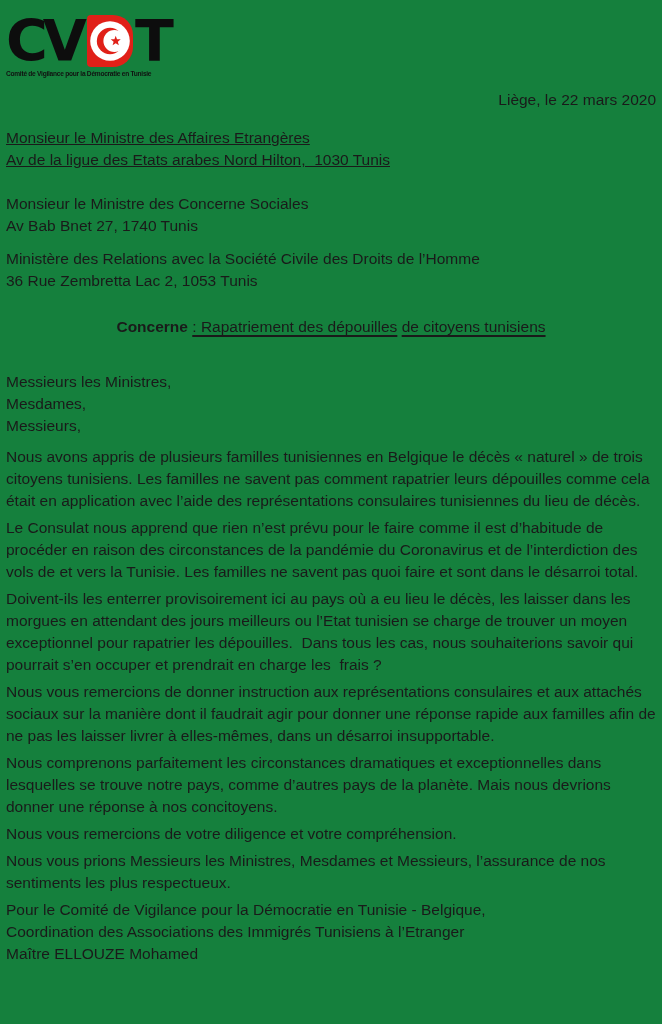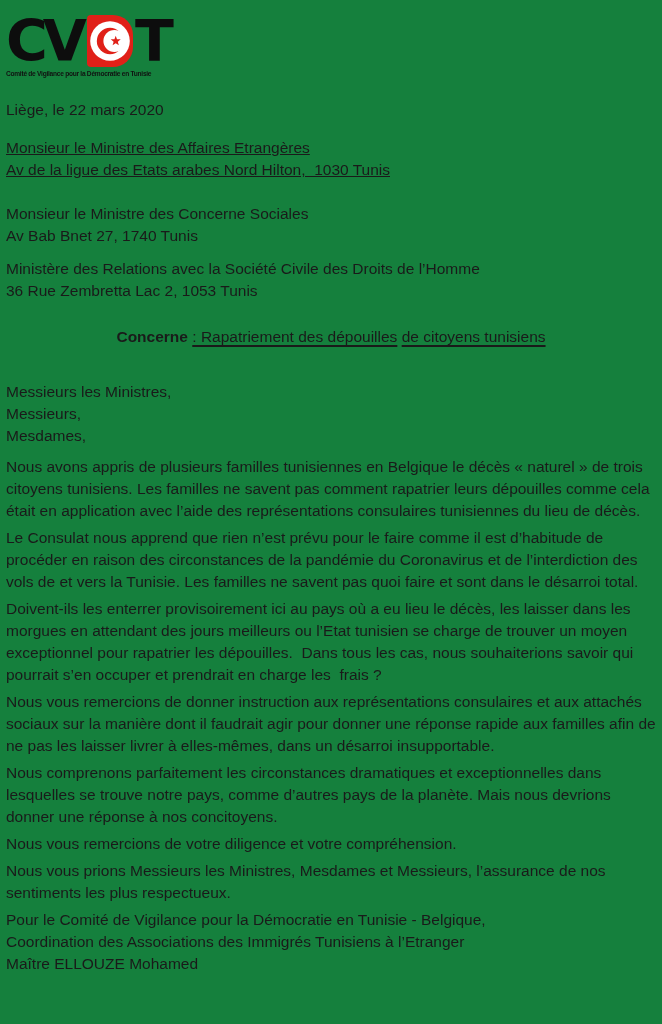--- a/index.html
+++ b/index.html
@@ -30,21 +30,21 @@
     display: flex; align-items: center; justify-content: center;
   }
   .logo-d svg { width: 44px; height: 44px; display: block; }
   .logo-tagline {
     font-size: 7.5px; line-height: 10px; font-weight: bold;
     letter-spacing: -0.3px; color: #111111; white-space: nowrap;
     transform: scaleX(0.88); transform-origin: left center;
     margin-top: 2px;
   }
   
-  .date-line { margin-top: 20px; }
+  .date-line { margin-top: 10px; text-align: right; }
   .recipient div { white-space: pre-wrap; }
   .recipient-1 { margin-top: 16px; text-decoration: underline; }
   .recipient-2 { margin-top: 22px; }
   .recipient-3 { margin-top: 11px; }
   .subject { margin-top: 24px; text-align: center; }
   .subject-label { font-weight: bold; }
   .u { text-decoration: underline; text-underline-offset: 3px; text-decoration-thickness: 1.5px; }
   .salutation { margin-top: 33px; }
   .body-text { margin-top: 9px; }
   .body-text p { margin: 0 0 5px 0; white-space: pre-wrap; }
@@ -89,22 +89,22 @@
   </div>
 
   <div class="subject">
     <span class="subject-label">Concerne</span>
     <span class="u">: Rapatriement des dépouilles</span>
     <span class="u">de citoyens tunisiens</span>
   </div>
 
   <div class="salutation">
     <div>Messieurs les Ministres,</div>
+    <div>Mesdames,</div>
     <div>Messieurs,</div>
-    <div>Mesdames,</div>
   </div>
 
   <div class="body-text">
     <p>Nous avons appris de plusieurs familles tunisiennes en Belgique le décès « naturel » de trois citoyens tunisiens. Les familles ne savent pas comment rapatrier leurs dépouilles comme cela était en application avec l’aide des représentations consulaires tunisiennes du lieu de décès.</p>
     <p>Le Consulat nous apprend que rien n’est prévu pour le faire comme il est d’habitude de procéder en raison des circonstances de la pandémie du Coronavirus et de l’interdiction des vols de et vers la Tunisie. Les familles ne savent pas quoi faire et sont dans le désarroi total.</p>
     <p>Doivent-ils les enterrer provisoirement ici au pays où a eu lieu le décès, les laisser dans les morgues en attendant des jours meilleurs ou l’Etat tunisien se charge de trouver un moyen exceptionnel pour rapatrier les dépouilles.  Dans tous les cas, nous souhaiterions savoir qui pourrait s’en occuper et prendrait en charge les  frais ?</p>
     <p>Nous vous remercions de donner instruction aux représentations consulaires et aux attachés sociaux sur la manière dont il faudrait agir pour donner une réponse rapide aux familles afin de ne pas les laisser livrer à elles-mêmes, dans un désarroi insupportable.</p>
     <p>Nous comprenons parfaitement les circonstances dramatiques et exceptionnelles dans lesquelles se trouve notre pays, comme d’autres pays de la planète. Mais nous devrions donner une réponse à nos concitoyens.</p>
     <p>Nous vous remercions de votre diligence et votre compréhension.</p>
     <p>Nous vous prions Messieurs les Ministres, Mesdames et Messieurs, l’assurance de nos sentiments les plus respectueux.</p>

